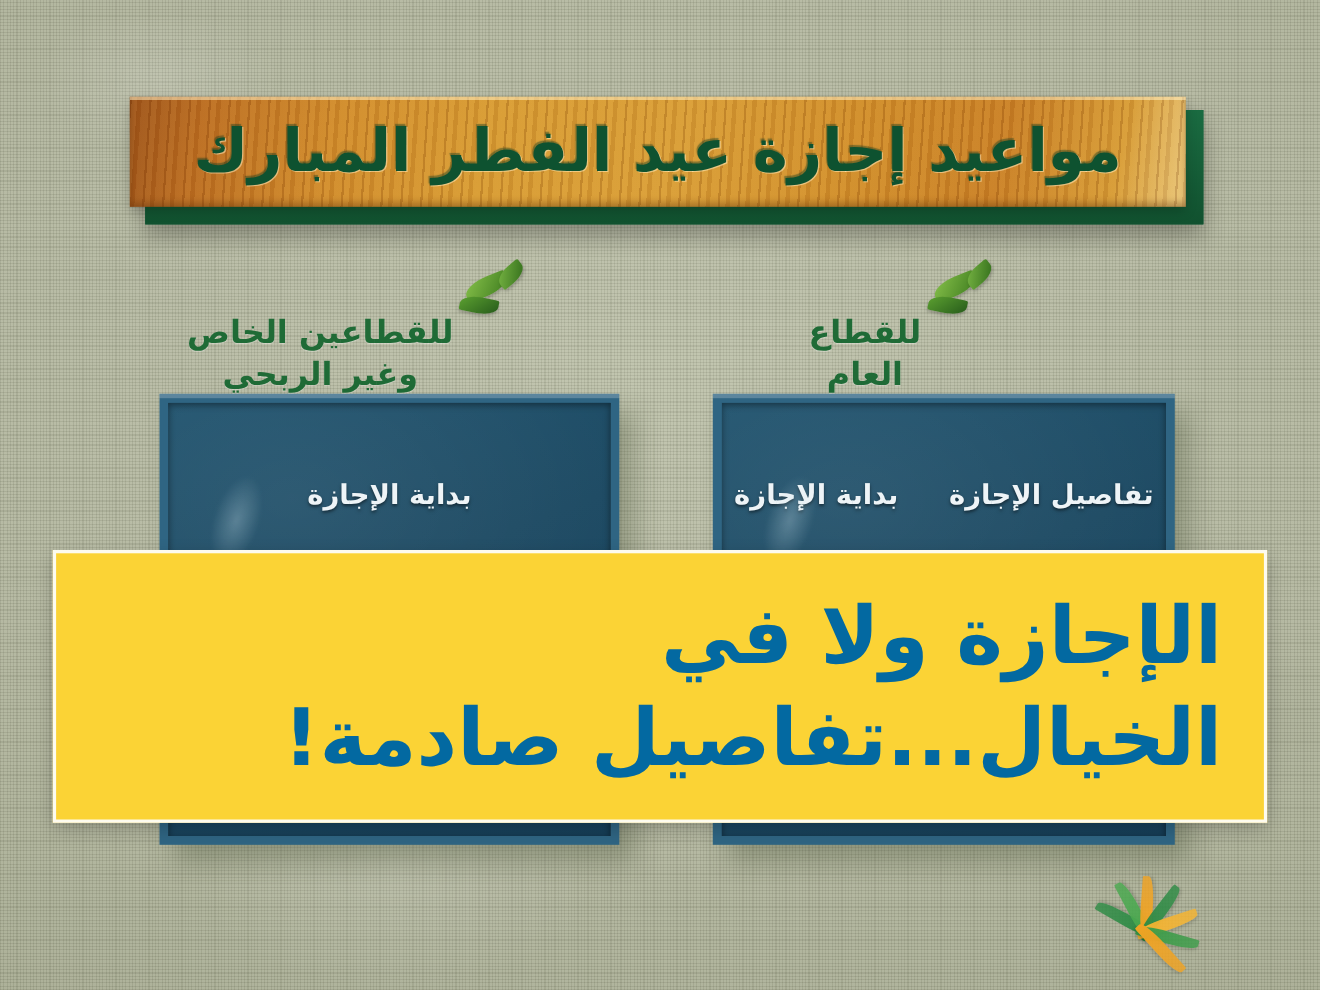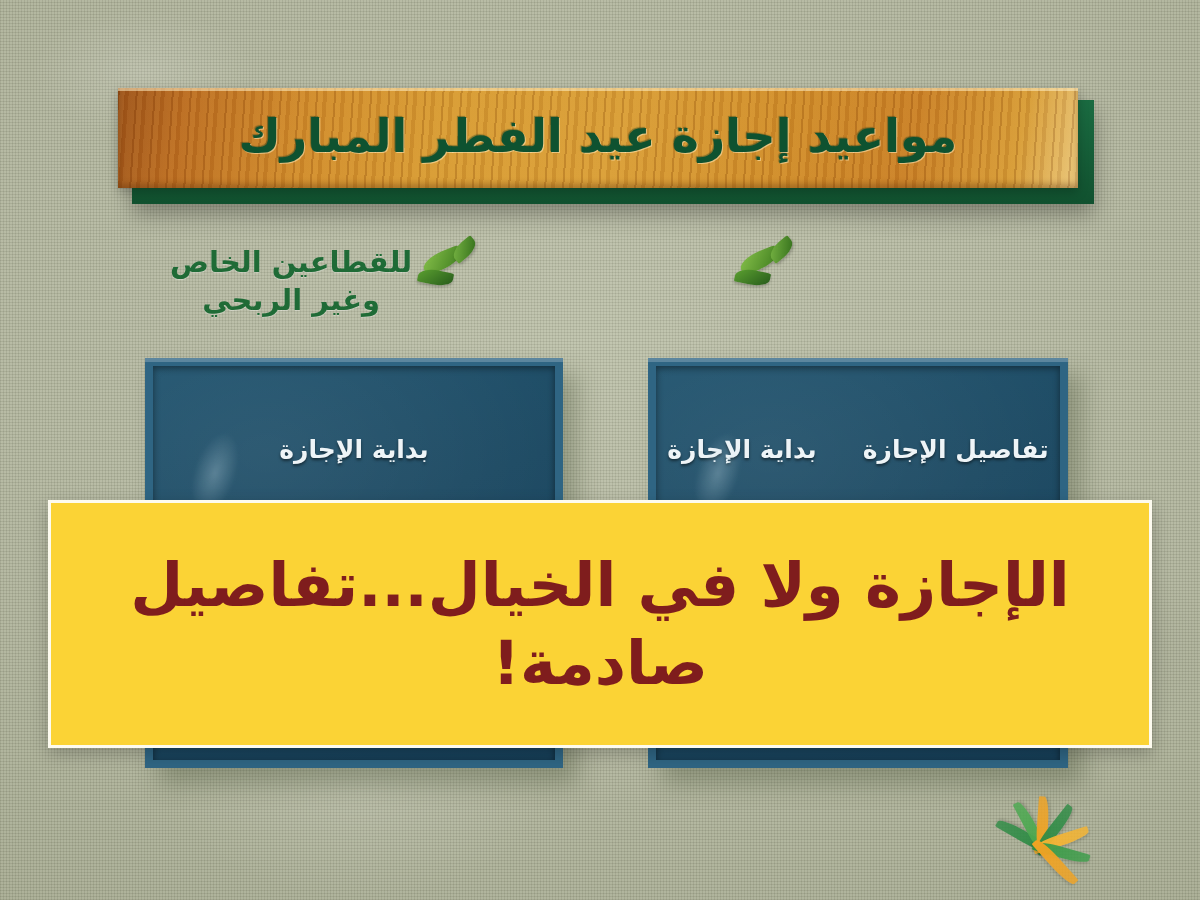--- a/index.html
+++ b/index.html
@@ -59,35 +59,36 @@
         #9a4f16 0%, #b9691d 7%, #d08a28 20%,
         #d79a30 34%, #d89c33 52%, #d08c27 68%,
         #c87d22 82%, #d69a33 93%, #e9c67a 100%);
     box-shadow:
       inset 0 3px 0 rgba(255,240,200,.55),
       inset 0 -4px 6px rgba(80,40,10,.35),
       0 4px 10px rgba(0,0,0,.22);
     display:flex; align-items:center; justify-content:center;
   }
   .plaque-title{
-    font-size:46px; font-weight:700; letter-spacing:.5px;
+    font-size:54px; font-weight:700; letter-spacing:.5px;
     color:#0e5230;
     text-shadow:
       1px 1px 0 rgba(255,235,190,.55),
       -1px -1px 1px rgba(20,60,30,.45);
     white-space:nowrap;
     transform:translateY(-2px);
   }
 
   
   .seclabel{ position:absolute; display:flex; align-items:flex-start; gap:6px; }
   .seclabel .txt{
     font-size:29px; font-weight:700; line-height:1.30;
     color:#1f6b36; text-align:center;
     text-shadow:0 1px 1px rgba(255,255,255,.35);
+    margin-top:40px;
   }
   .seclabel.left  { left:170px; top:244px; }
   .seclabel.right { left:735px; top:244px; }
 
   .leaves{ position:relative; width:62px; height:60px; flex:0 0 62px; }
   .leaf{
     position:absolute;
     border-radius:60% 8% 60% 8%;
     box-shadow:0 2px 3px rgba(0,0,0,.22);
   }
@@ -151,22 +152,22 @@
   #yellow-banner{
     position:absolute; left:48px; top:500px;
     width:1104px; height:248px;
     background:#fbd335;
     border:3px solid #fdfbef;
     box-shadow:0 6px 16px rgba(0,0,0,.22);
     display:flex; align-items:center; justify-content:center;
     padding:0 38px;
   }
   #banner-text{
-    font-size:61px; font-weight:700; line-height:1.28;
-    color:#7f1d1d; text-align:center;
+    font-size:72px; font-weight:700; line-height:1.28;
+    color:#0369a1; text-align:right;
     letter-spacing:-.5px;
   }
 
   
   #logo{
     position:absolute; left:985px; top:815px;
     width:126px; height:70px;
   }
   #logo .blade{
     position:absolute; left:48px; top:26px;
@@ -197,20 +198,22 @@
     <div class="txt" style="white-space:pre-line">للقطاعين الخاص
 وغير الربحي</div>
   </div>
 
   <div class="seclabel right">
     <div class="leaves">
       <span class="leaf a"></span>
       <span class="leaf b"></span>
       <span class="leaf c"></span>
     </div>
+    <div class="txt" style="white-space:pre-line">للقطاع
+العام</div>
   </div>
 
   <div class="card" id="card-private">
     <div class="card-inner">
       <div class="col">
         <div>بداية الإجازة</div>
         <div>بنهاية يوم
 الثلاثاء</div>
       </div>
     </div>

